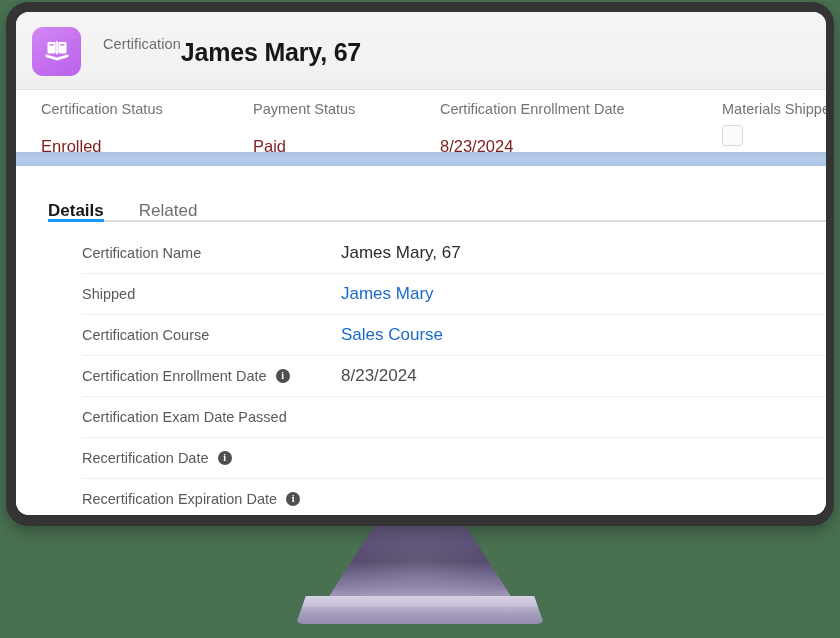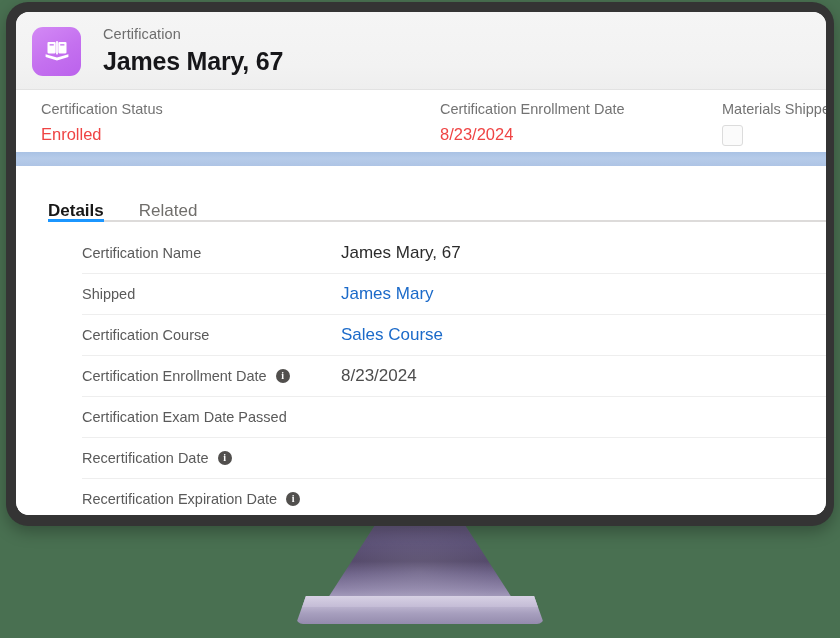--- a/index.html
+++ b/index.html
@@ -119,21 +119,21 @@
     display: flex;
     align-items: center;
     justify-content: center;
     flex: 0 0 auto;
   }
   #record-icon svg { display: block; }
 
   #record-titles {
     margin-left: 22px;
     display: flex;
-    flex-direction: column;
+    flex-direction: row;
     justify-content: flex-end;
   }
   #record-type {
     font-size: 14.5px;
     color: #6d6d6d;
     line-height: 19px;
     letter-spacing: 0.1px;
   }
   #record-name {
     font-size: 25px;
@@ -157,23 +157,23 @@
     top: 9px;
   }
   .hl-label {
     font-size: 14.5px;
     color: #737373;
     line-height: 20px;
     white-space: nowrap;
   }
   .hl-value {
     font-size: 16.5px;
-    color: #ef4444;
+    color: #7f1d1d;
     line-height: 24px;
-    margin-top: 3px;
+    margin-top: 15px;
     white-space: nowrap;
   }
   #hl-0 { left: 25px; }
   #hl-1 { left: 237px; }
   #hl-2 { left: 424px; }
   #hl-3 { left: 706px; }
 
   .hl-checkbox {
     margin-top: 6px;
     width: 21px;
@@ -314,20 +314,24 @@
       </div>
     </div>
 
     <div id="highlights">
 
       <div class="hl-field" id="hl-0">
         <div class="hl-label">Certification Status</div>
         <div class="hl-value">Enrolled</div>
       </div>
 
+      <div class="hl-field" id="hl-1">
+        <div class="hl-label">Payment Status</div>
+        <div class="hl-value">Paid</div>
+      </div>
 
       <div class="hl-field" id="hl-2">
         <div class="hl-label">Certification Enrollment Date</div>
         <div class="hl-value">8/23/2024</div>
       </div>
 
       <div class="hl-field" id="hl-3">
         <div class="hl-label">Materials Shipped</div>
         <div class="hl-checkbox"></div>
       </div>

